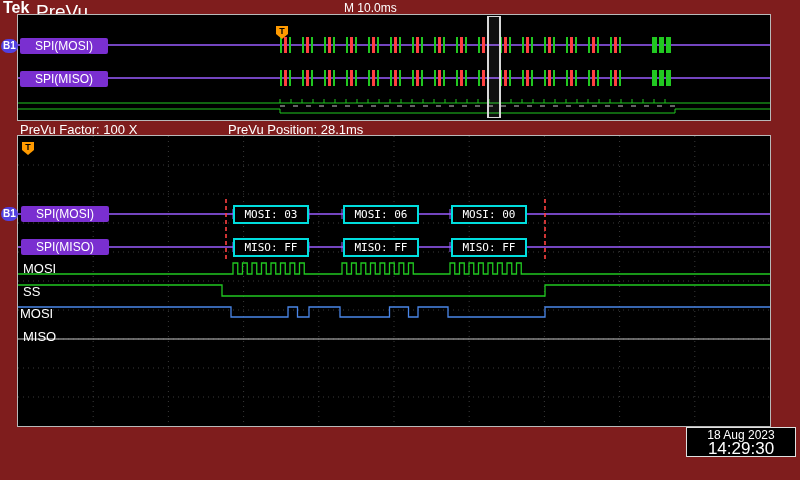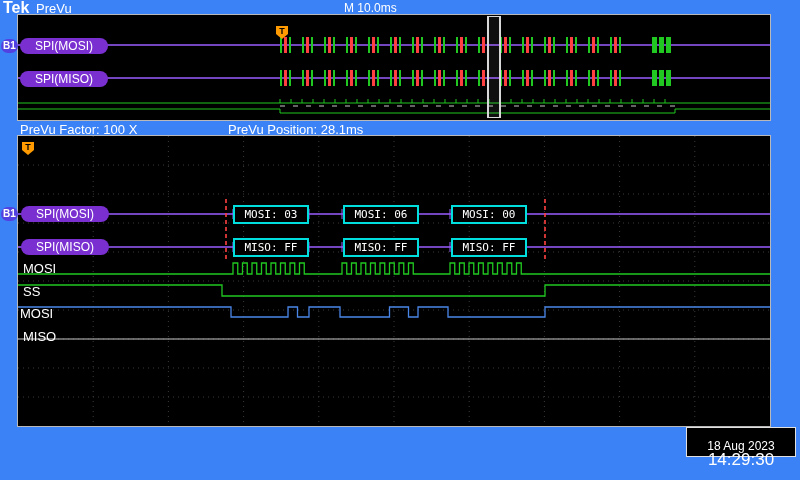--- a/index.html
+++ b/index.html
@@ -1,26 +1,26 @@
 <!DOCTYPE html>
 <html><head>
 <meta charset="utf-8">
 <style>
   * { margin:0; padding:0; box-sizing:border-box; }
   html,body { background:#222; }
   #screen {
-    position:relative; width:800px; height:480px; background:#3b82f6;
+    position:relative; width:800px; height:480px; background:#7f1d1d;
     font-family:"Liberation Sans", sans-serif; color:#fff; overflow:hidden;
   }
   .abs { position:absolute; }
   .panel { position:absolute; border:1px solid #b9b9b9; background:#000; }
   .panel svg { position:absolute; left:0; top:0; }
   .buslabel {
     position:absolute; background:#7a2fd0; color:#fff; font-size:12px;
-    height:16px; line-height:16px; text-align:center; border-radius:8px;
+    height:16px; line-height:16px; text-align:center; border-radius:2px;
     width:88px; z-index:4;
   }
   .b1badge {
     position:absolute; background:#5340e0; color:#fff; font-weight:bold;
     font-size:10px; width:17px; height:14px; line-height:14px; text-align:center;
     border-radius:7px; z-index:5;
   }
   .declabel {
     position:absolute; border:2px solid #00dede; background:#000; color:#fff;
     font-family:"DejaVu Sans Mono", monospace; font-size:11px;
@@ -51,21 +51,21 @@
     border-radius:7px; vertical-align:middle; margin-right:5px;
   }
   .mono { font-family:"DejaVu Sans Mono", monospace; }
 </style>
 </head>
 <body>
 
 <div id="screen">
 
   <span class="abs" style="left:3px;top:-1px;font-weight:bold;font-size:16px">Tek</span>
-  <span class="abs" style="left:36px;top:1px;font-size:13px">PreVu</span>
+  <span class="abs" style="left:36px;top:1px;font-size:19px">PreVu</span>
   <span class="abs" style="left:344px;top:1px;font-size:12px">M 10.0ms</span>
 
   <div class="panel" style="left:17px;top:14px;width:754px;height:107px">
     <svg id="ov-svg" width="752" height="105">
         <line x1="0" y1="30" x2="752" y2="30" stroke="#9a5cff" stroke-width="1.3"></line>
         <line x1="0" y1="63" x2="752" y2="63" stroke="#9a5cff" stroke-width="1.3"></line>
         <rect x="262" y="22" width="2" height="16" fill="#21c821"></rect>
         <rect x="266" y="22" width="3" height="16" fill="#ff4040"></rect>
         <rect x="271" y="22" width="2" height="16" fill="#21c821"></rect>
         <rect x="262" y="55" width="2" height="16" fill="#21c821"></rect>
@@ -272,17 +272,17 @@
     <div class="declabel" style="left:215px;top:69px">MOSI: 03</div>
     <div class="declabel" style="left:325px;top:69px">MOSI: 06</div>
     <div class="declabel" style="left:433px;top:69px">MOSI: 00</div>
     <div class="declabel" style="left:215px;top:102px">MISO: FF</div>
     <div class="declabel" style="left:325px;top:102px">MISO: FF</div>
     <div class="declabel" style="left:433px;top:102px">MISO: FF</div>
   </div>
   <div class="b1badge" style="left:1px;top:207px">B1</div>
 
   <div class="sb-box" style="left:686px;top:427px;width:110px;height:30px;display:block;text-align:center">
-    <div style="font-size:12px;line-height:14px;padding-top:11px">18 Aug 2023</div>
+    <div style="font-size:12px;line-height:14px;padding-top:0">18 Aug 2023</div>
     <div style="font-size:17px;line-height:14px">14:29:30</div>
   </div>
 
 </div>
 
 </body></html>

